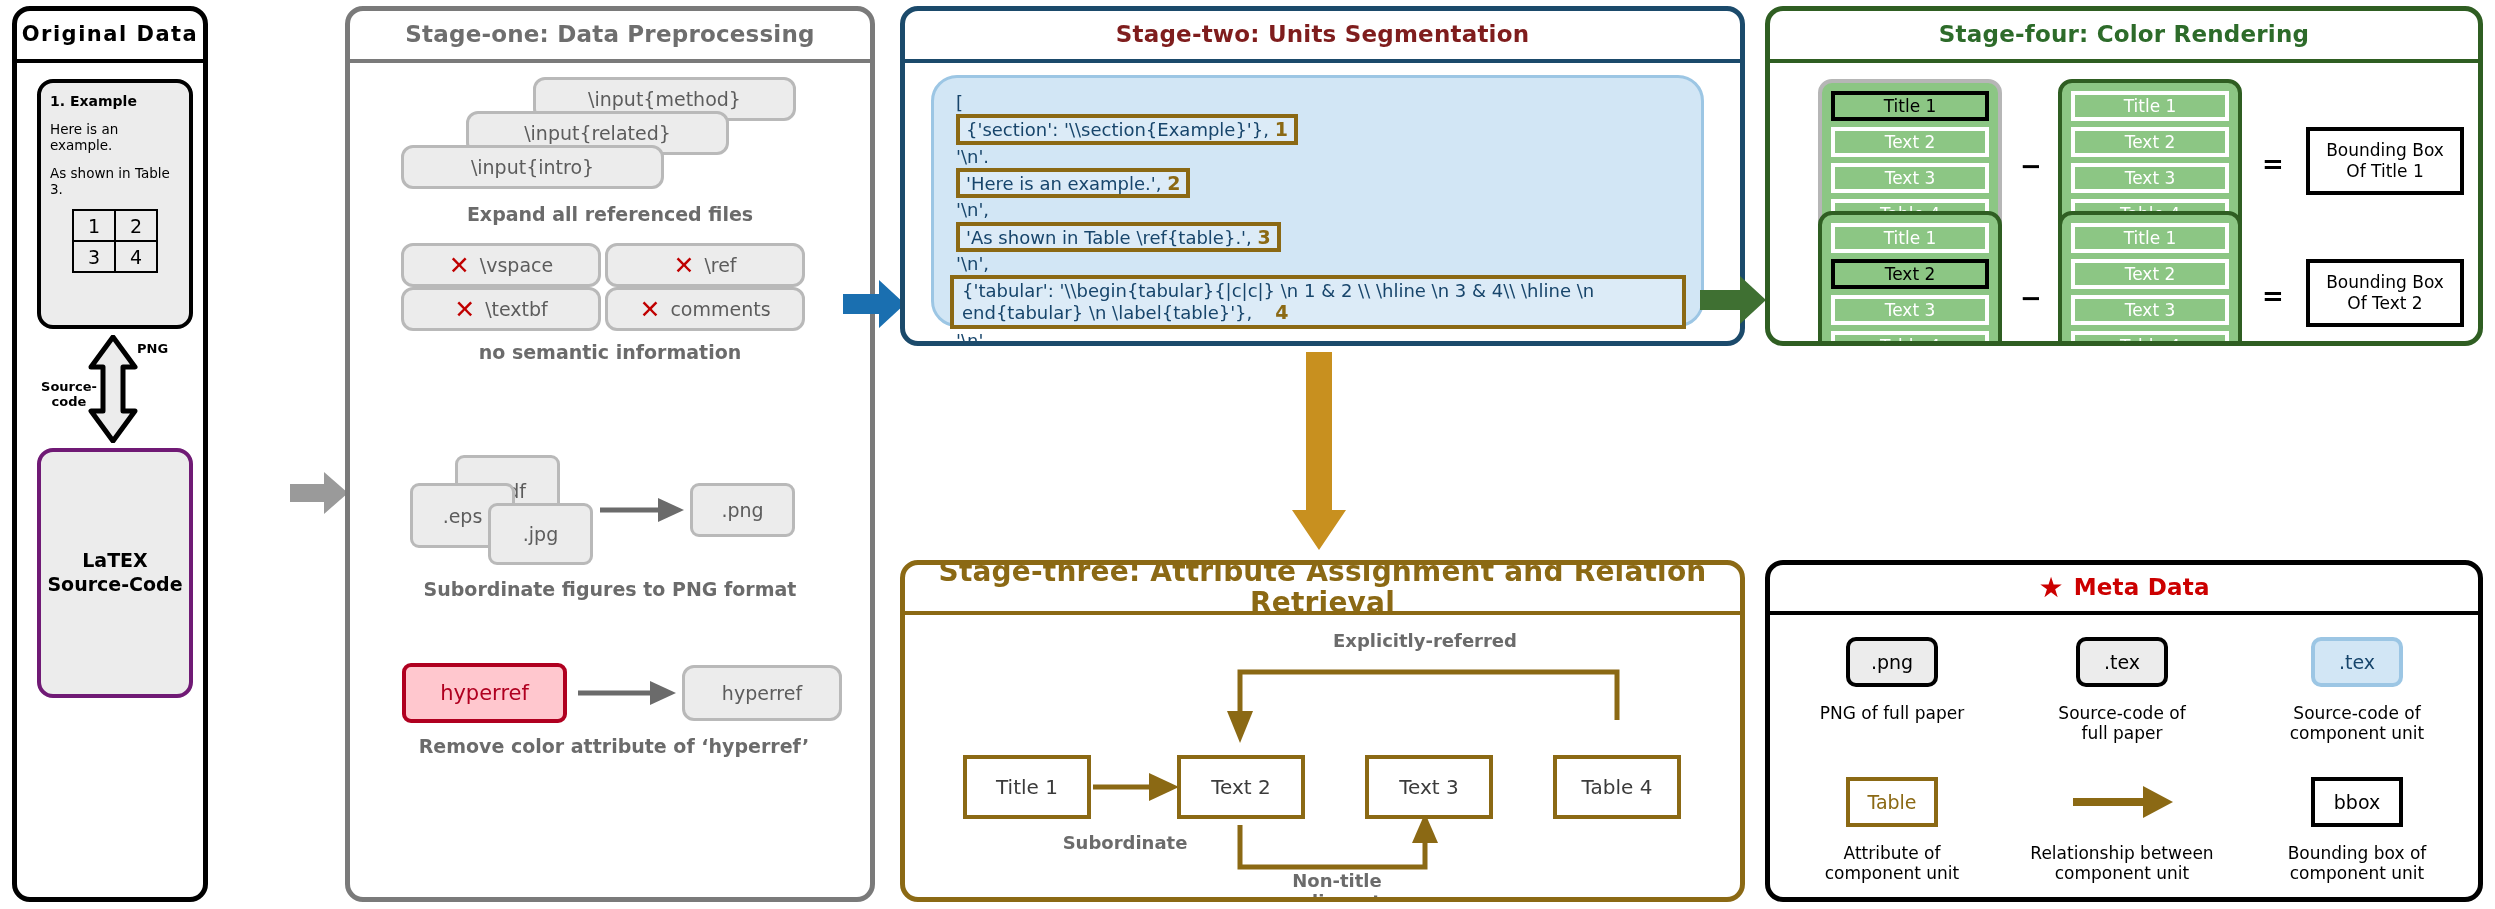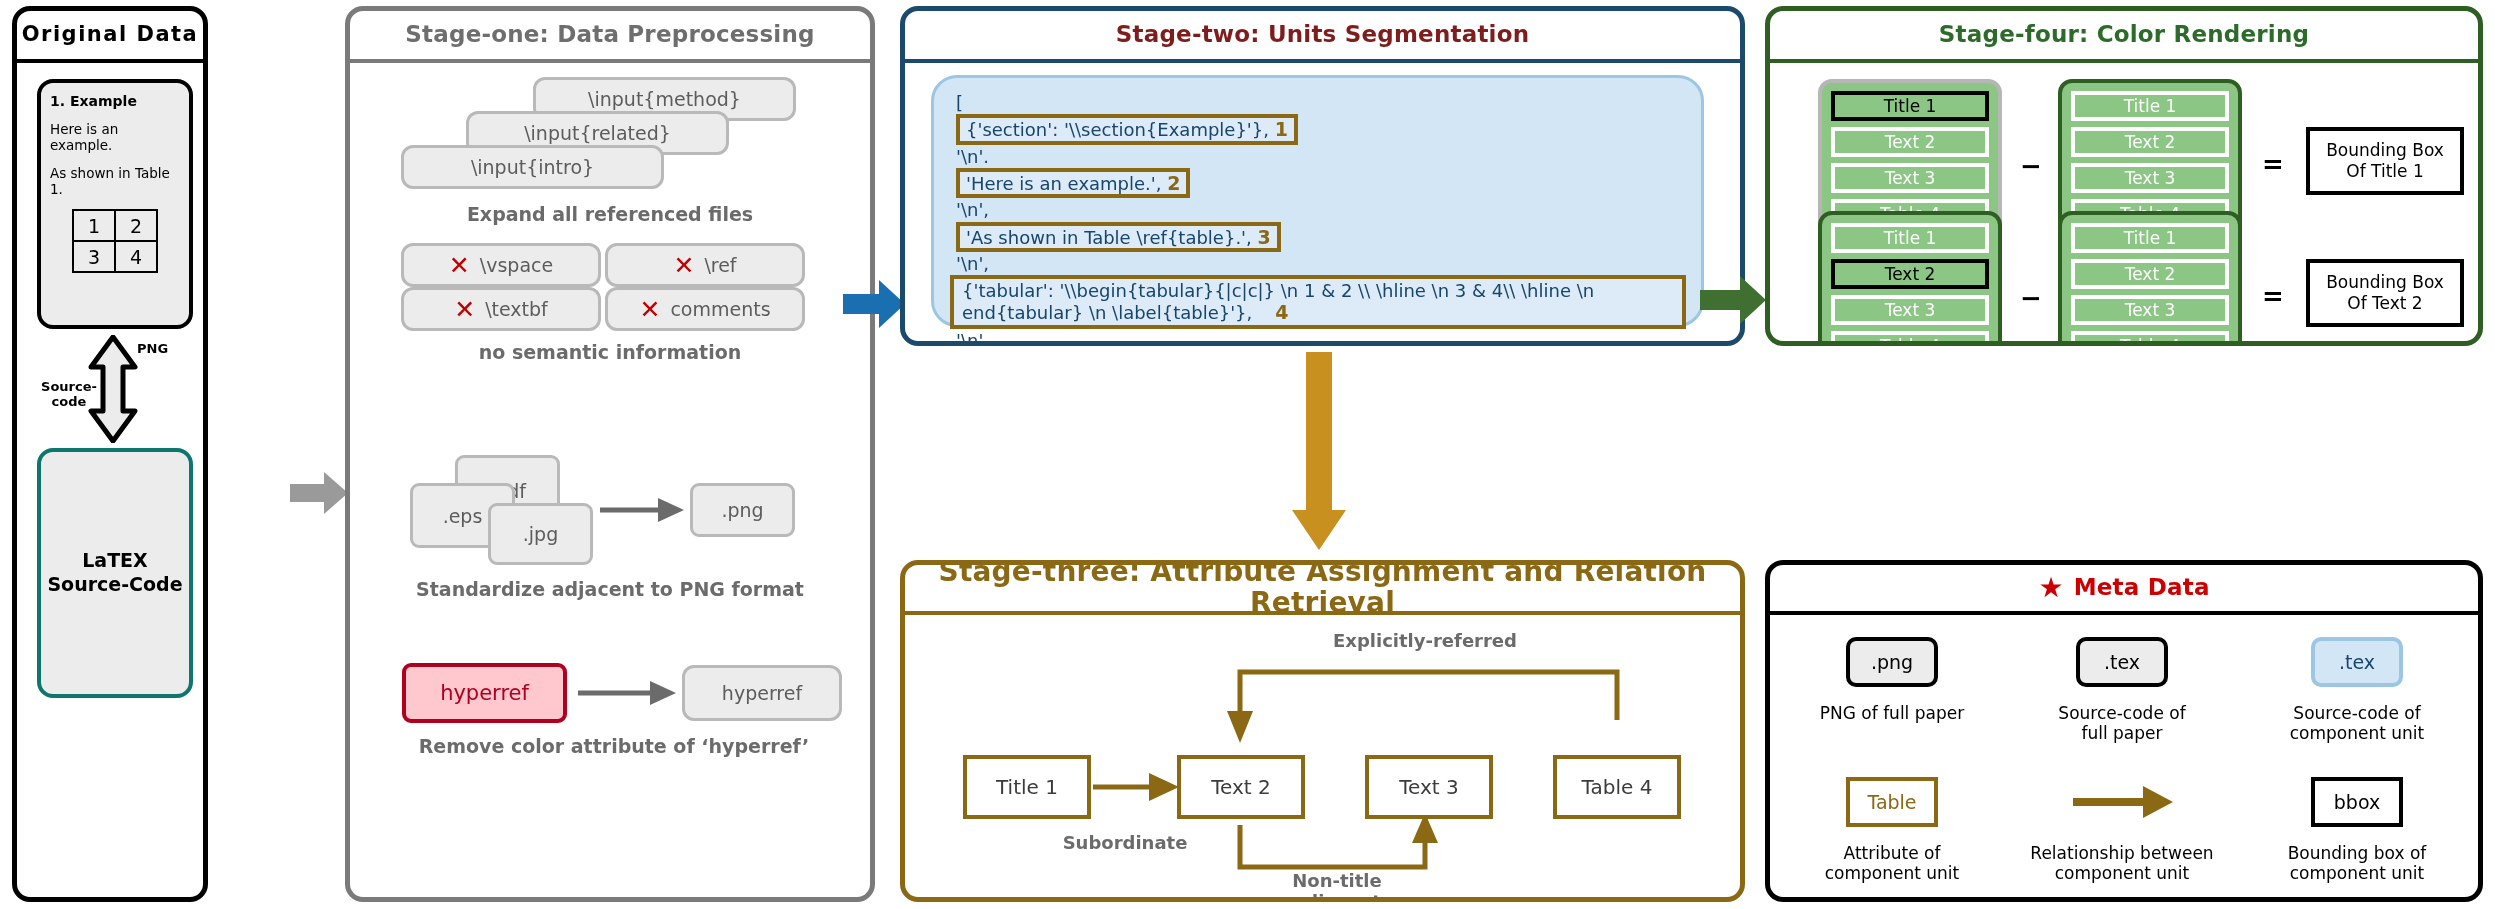--- a/index.html
+++ b/index.html
@@ -50,21 +50,21 @@
     border:2px solid #000; width:43px; height:31px; text-align:center;
     font-size:19px; background:#ececec; color:#000;
   }
   .od-arrow-wrap { position:absolute; left:20px; top:272px; width:156px; height:110px; }
   .od-arrow-svg { position:absolute; left:50px; top:0; }
   .lbl-png { position:absolute; left:100px; top:6px; font-size:13px; font-weight:bold; }
   .lbl-src { position:absolute; left:-4px; top:45px; font-size:13px; font-weight:bold;
      text-align:center; width:72px; line-height:1.15;}
   .od-latex {
     position:absolute; left:20px; top:385px; width:156px; height:250px;
-    background:#ececec; border:4px solid #0f766e; border-radius:16px;
+    background:#ececec; border:4px solid #701a75; border-radius:16px;
     display:flex; align-items:center; justify-content:center; text-align:center;
     font-size:19px; font-weight:bold; line-height:1.25; padding:6px;
   }
 
   
   #p-stage1 { left:345px; top:6px; width:530px; height:896px;
      border-color:#7a7a7a; border-width:5px; }
   #p-stage1 .panel-title { color:#6e6e6e; border-color:#7a7a7a; border-bottom-width:4px;
      height:52px; font-size:23px; }
   .tag {
@@ -172,21 +172,21 @@
 
 <div class="root">
 
   <div class="panel" id="p-original">
     <div class="panel-title">Original Data</div>
     <div class="panel-body">
 
       <div class="od-doc">
         <div class="od-line">1. Example</div>
         <div class="od-line normal">Here is an example.</div>
-        <div class="od-line normal">As shown in Table 1.</div>
+        <div class="od-line normal">As shown in Table 3.</div>
         <table class="od-table">
           <tbody>
               <tr>
             <td>1</td>
             <td>2</td>
           </tr>
           <tr>
             <td>3</td>
             <td>4</td>
           </tr>
@@ -246,21 +246,21 @@
 
       <div class="file-card" style="left:105px; top:392px; width:105px; height:72px;">.pdf</div>
       <div class="file-card" style="left:60px; top:420px; width:105px; height:65px;">.eps</div>
       <div class="file-card" style="left:138px; top:440px; width:105px; height:62px;">.jpg</div>
       <svg class="arrow-svg" style="left:250px; top:432px;" width="86" height="30" viewBox="0 0 86 30">
         <line x1="0" y1="15" x2="60" y2="15" stroke="#6b6b6b" stroke-width="5"></line>
         <polygon points="58,3 84,15 58,27" fill="#6b6b6b"></polygon>
       </svg>
       <div class="file-card" style="left:340px; top:420px; width:105px; height:54px;">.png</div>
 
-      <div class="caption" style="left:0; top:515px; width:100%;">Standardize adjacent to PNG format</div>
+      <div class="caption" style="left:0; top:515px; width:100%;">Subordinate figures to PNG format</div>
 
       <div class="hyperref-red" style="left:52px; top:600px; width:165px; height:60px;">hyperref</div>
       <svg class="arrow-svg" style="left:228px; top:615px;" width="100" height="30" viewBox="0 0 100 30">
         <line x1="0" y1="15" x2="74" y2="15" stroke="#6b6b6b" stroke-width="5"></line>
         <polygon points="72,3 98,15 72,27" fill="#6b6b6b"></polygon>
       </svg>
       <div class="tag" style="left:332px; top:602px; width:160px; height:56px;">hyperref</div>
 
       <div class="caption" style="left:0; top:672px; width:100%;padding-left:8px;">Remove color attribute of ‘hyperref’</div>
     </div>

